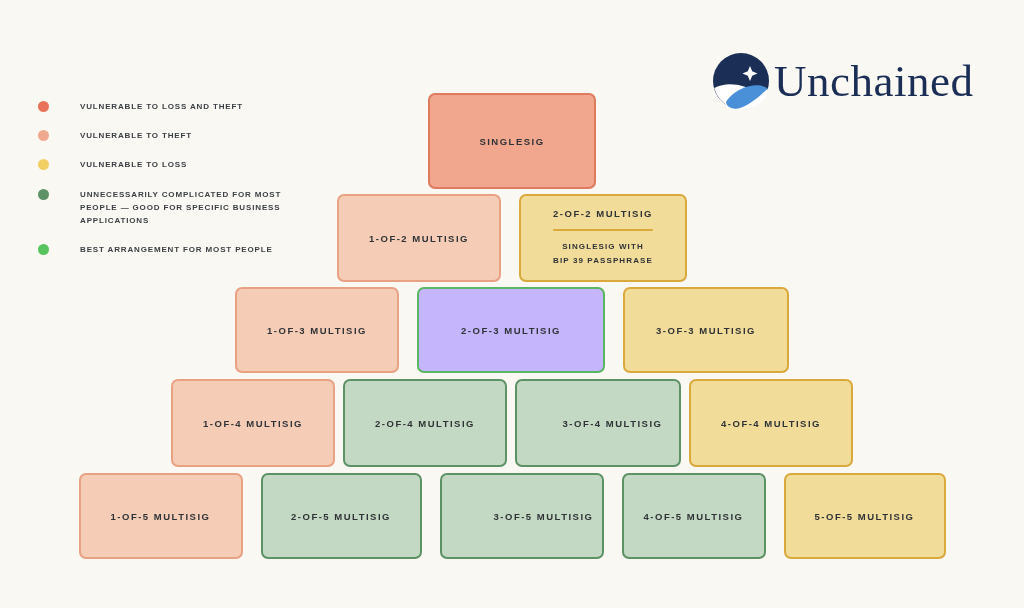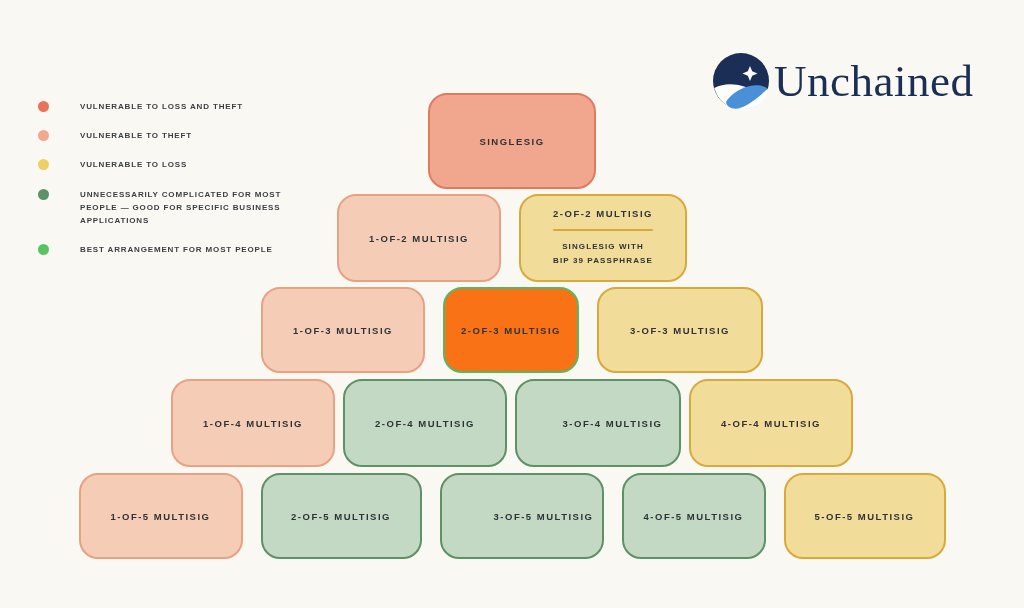--- a/index.html
+++ b/index.html
@@ -72,21 +72,21 @@
     height: 608px;
   }
   .tier {
     position: absolute;
     display: flex;
     justify-content: center;
     width: 100%;
   }
   .cell {
     box-sizing: border-box;
-    border-radius: 19px;
+    border-radius: 7px;
     border-width: 2px;
     border-style: solid;
     display: flex;
     flex-direction: column;
     align-items: center;
     justify-content: center;
     text-align: center;
   }
   .cell-title {
     font-size: 9.5px;
@@ -166,21 +166,21 @@
         <div class="cell-title">2-OF-2 MULTISIG</div>
         <div class="cell-divider" style="background: rgb(217, 169, 60);"></div>
         <div class="cell-sub">SINGLESIG WITH</div>
         <div class="cell-sub">BIP 39 PASSPHRASE</div>
       </div>
     </div>
     <div class="tier" id="tier-3" style="gap: 18px;">
       <div class="cell" style="width: 164px; height: 86px; background: rgb(245, 205, 182); border-color: rgb(232, 161, 131);">
         <div class="cell-title">1-OF-3 MULTISIG</div>
       </div>
-      <div class="cell" style="width: 136px; height: 86px; background: #f97316; border-color: rgb(89, 182, 99);">
+      <div class="cell" style="width: 188px; height: 86px; background: #c4b5fd; border-color: rgb(89, 182, 99);">
         <div class="cell-title">2-OF-3 MULTISIG</div>
       </div>
       <div class="cell" style="width: 166px; height: 86px; background: rgb(242, 220, 154); border-color: rgb(217, 169, 60);">
         <div class="cell-title">3-OF-3 MULTISIG</div>
       </div>
     </div>
     <div class="tier" id="tier-4" style="gap: 8px;">
       <div class="cell" style="width: 164px; height: 88px; background: rgb(245, 205, 182); border-color: rgb(232, 161, 131);">
         <div class="cell-title">1-OF-4 MULTISIG</div>
       </div>

